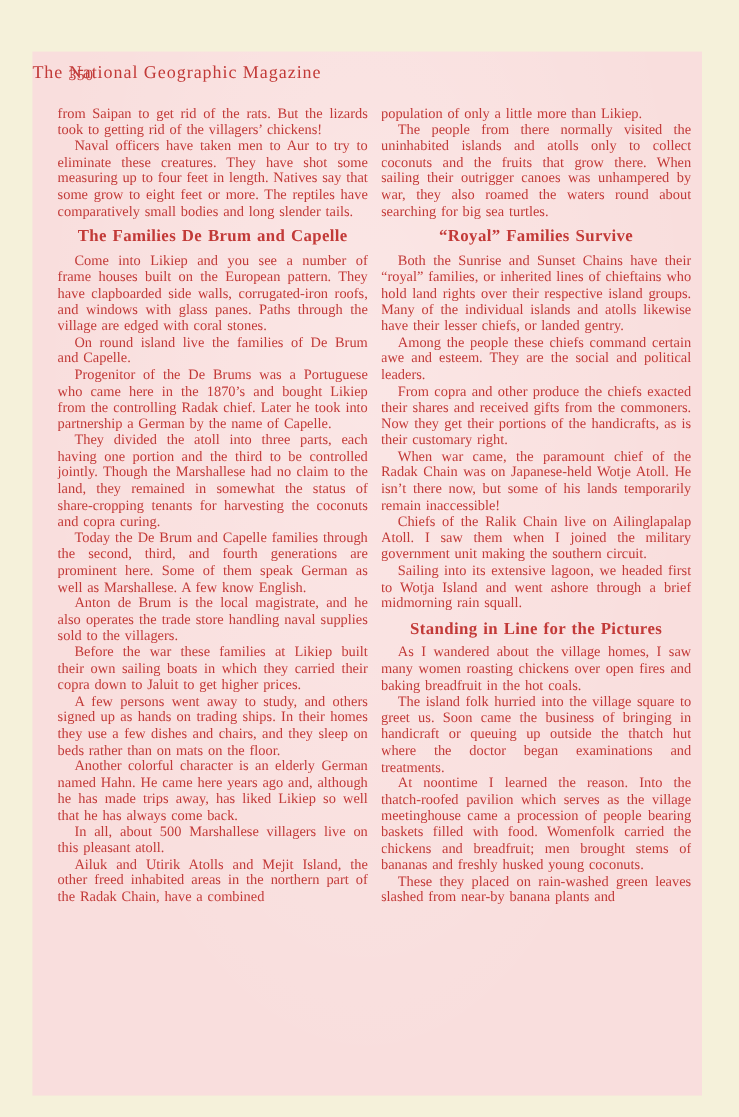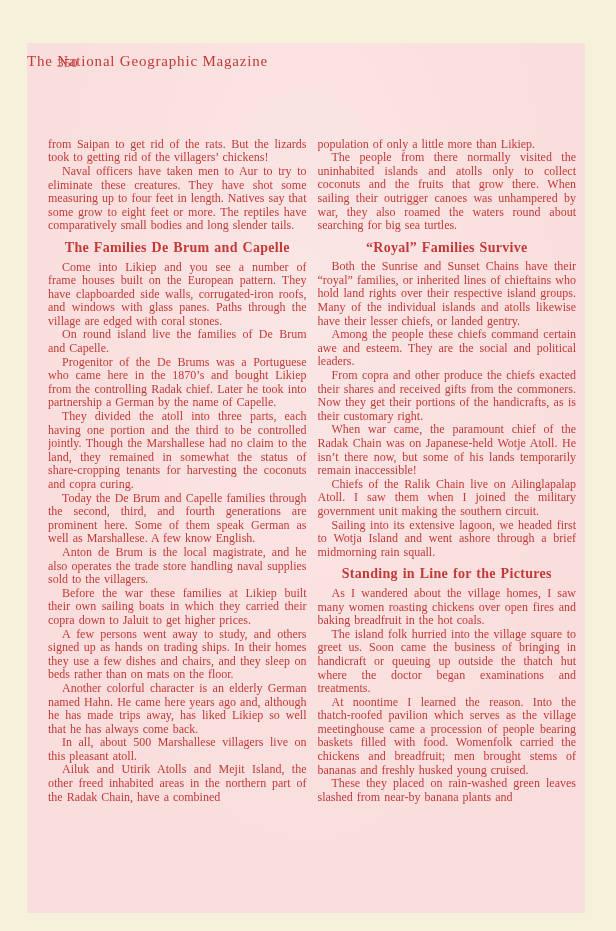--- a/index.html
+++ b/index.html
@@ -41,24 +41,23 @@
   .magazine-title {
     text-align: left;
     font-size: 15px;
     letter-spacing: 0.8px;
     padding-top: 1px;
   }
   .text-columns {
     display: flex;
     gap: 11px;
     padding: 0 9px 0 21px;
-    margin-top: 1px;
+    margin-top: 12px;
     height: 788px;
     overflow: hidden;
-    align-items: center;
   }
   .col {
     flex: 1 1 0;
     overflow: hidden;
     font-size: 12px;
     line-height: 13.6px;
     text-align: justify;
     word-spacing: 1px;
   }
   .col p {
@@ -108,17 +107,17 @@
         <h3>“Royal” Families Survive</h3>
         <p>Both the Sunrise and Sunset Chains have their “royal” families, or inherited lines of chieftains who hold land rights over their respective island groups.  Many of the individual islands and atolls likewise have their lesser chiefs, or landed gentry.</p>
         <p>Among the people these chiefs command certain awe and esteem.  They are the social and political leaders.</p>
         <p>From copra and other produce the chiefs exacted their shares and received gifts from the commoners.  Now they get their portions of the handicrafts, as is their customary right.</p>
         <p>When war came, the paramount chief of the Radak Chain was on Japanese-held Wotje Atoll.  He isn’t there now, but some of his lands temporarily remain inaccessible!</p>
         <p>Chiefs of the Ralik Chain live on Ailinglapalap Atoll.  I saw them when I joined the military government unit making the southern circuit.</p>
         <p>Sailing into its extensive lagoon, we headed first to Wotja Island and went ashore through a brief midmorning rain squall.</p>
         <h3>Standing in Line for the Pictures</h3>
         <p>As I wandered about the village homes, I saw many women roasting chickens over open fires and baking breadfruit in the hot coals.</p>
         <p>The island folk hurried into the village square to greet us.  Soon came the business of bringing in handicraft or queuing up outside the thatch hut where the doctor began examinations and treatments.</p>
-        <p>At noontime I learned the reason.  Into the thatch-roofed pavilion which serves as the village meetinghouse came a procession of people bearing baskets filled with food.  Womenfolk carried the chickens and breadfruit; men brought stems of bananas and freshly husked young cruised.</p>
+        <p>At noontime I learned the reason.  Into the thatch-roofed pavilion which serves as the village meetinghouse came a procession of people bearing baskets filled with food.  Womenfolk carried the chickens and breadfruit; men brought stems of bananas and freshly husked young coconuts.</p>
         <p>These they placed on rain-washed green leaves slashed from near-by banana plants and</p>
       </div>
   </div>
 </div>
 
 </body></html>

